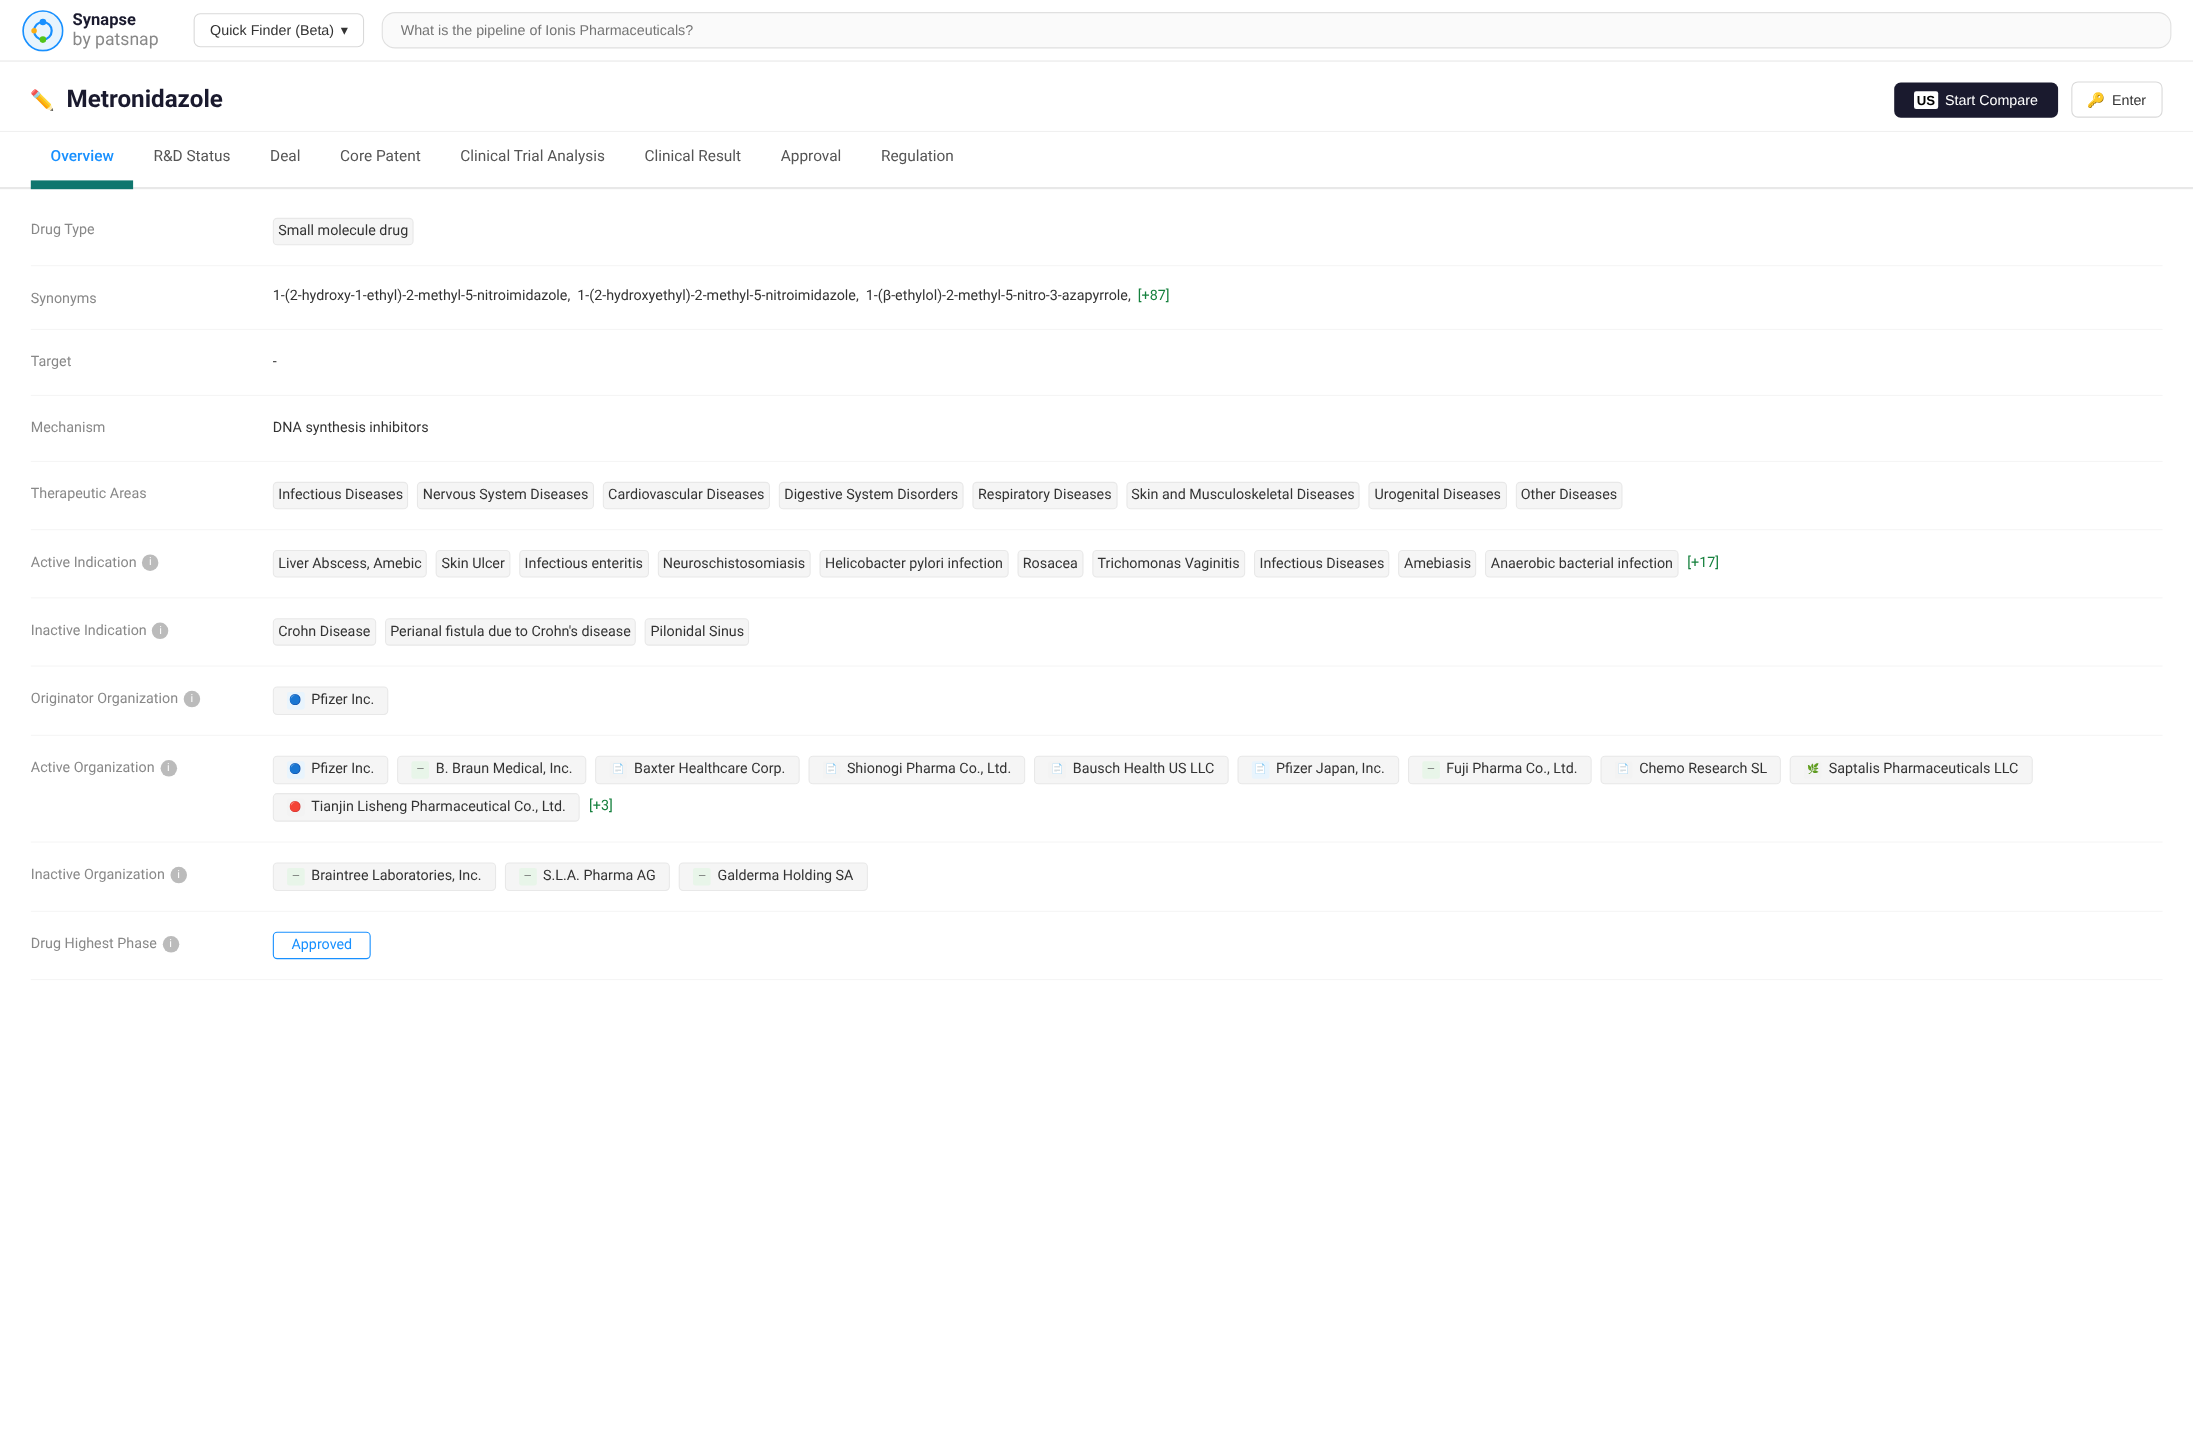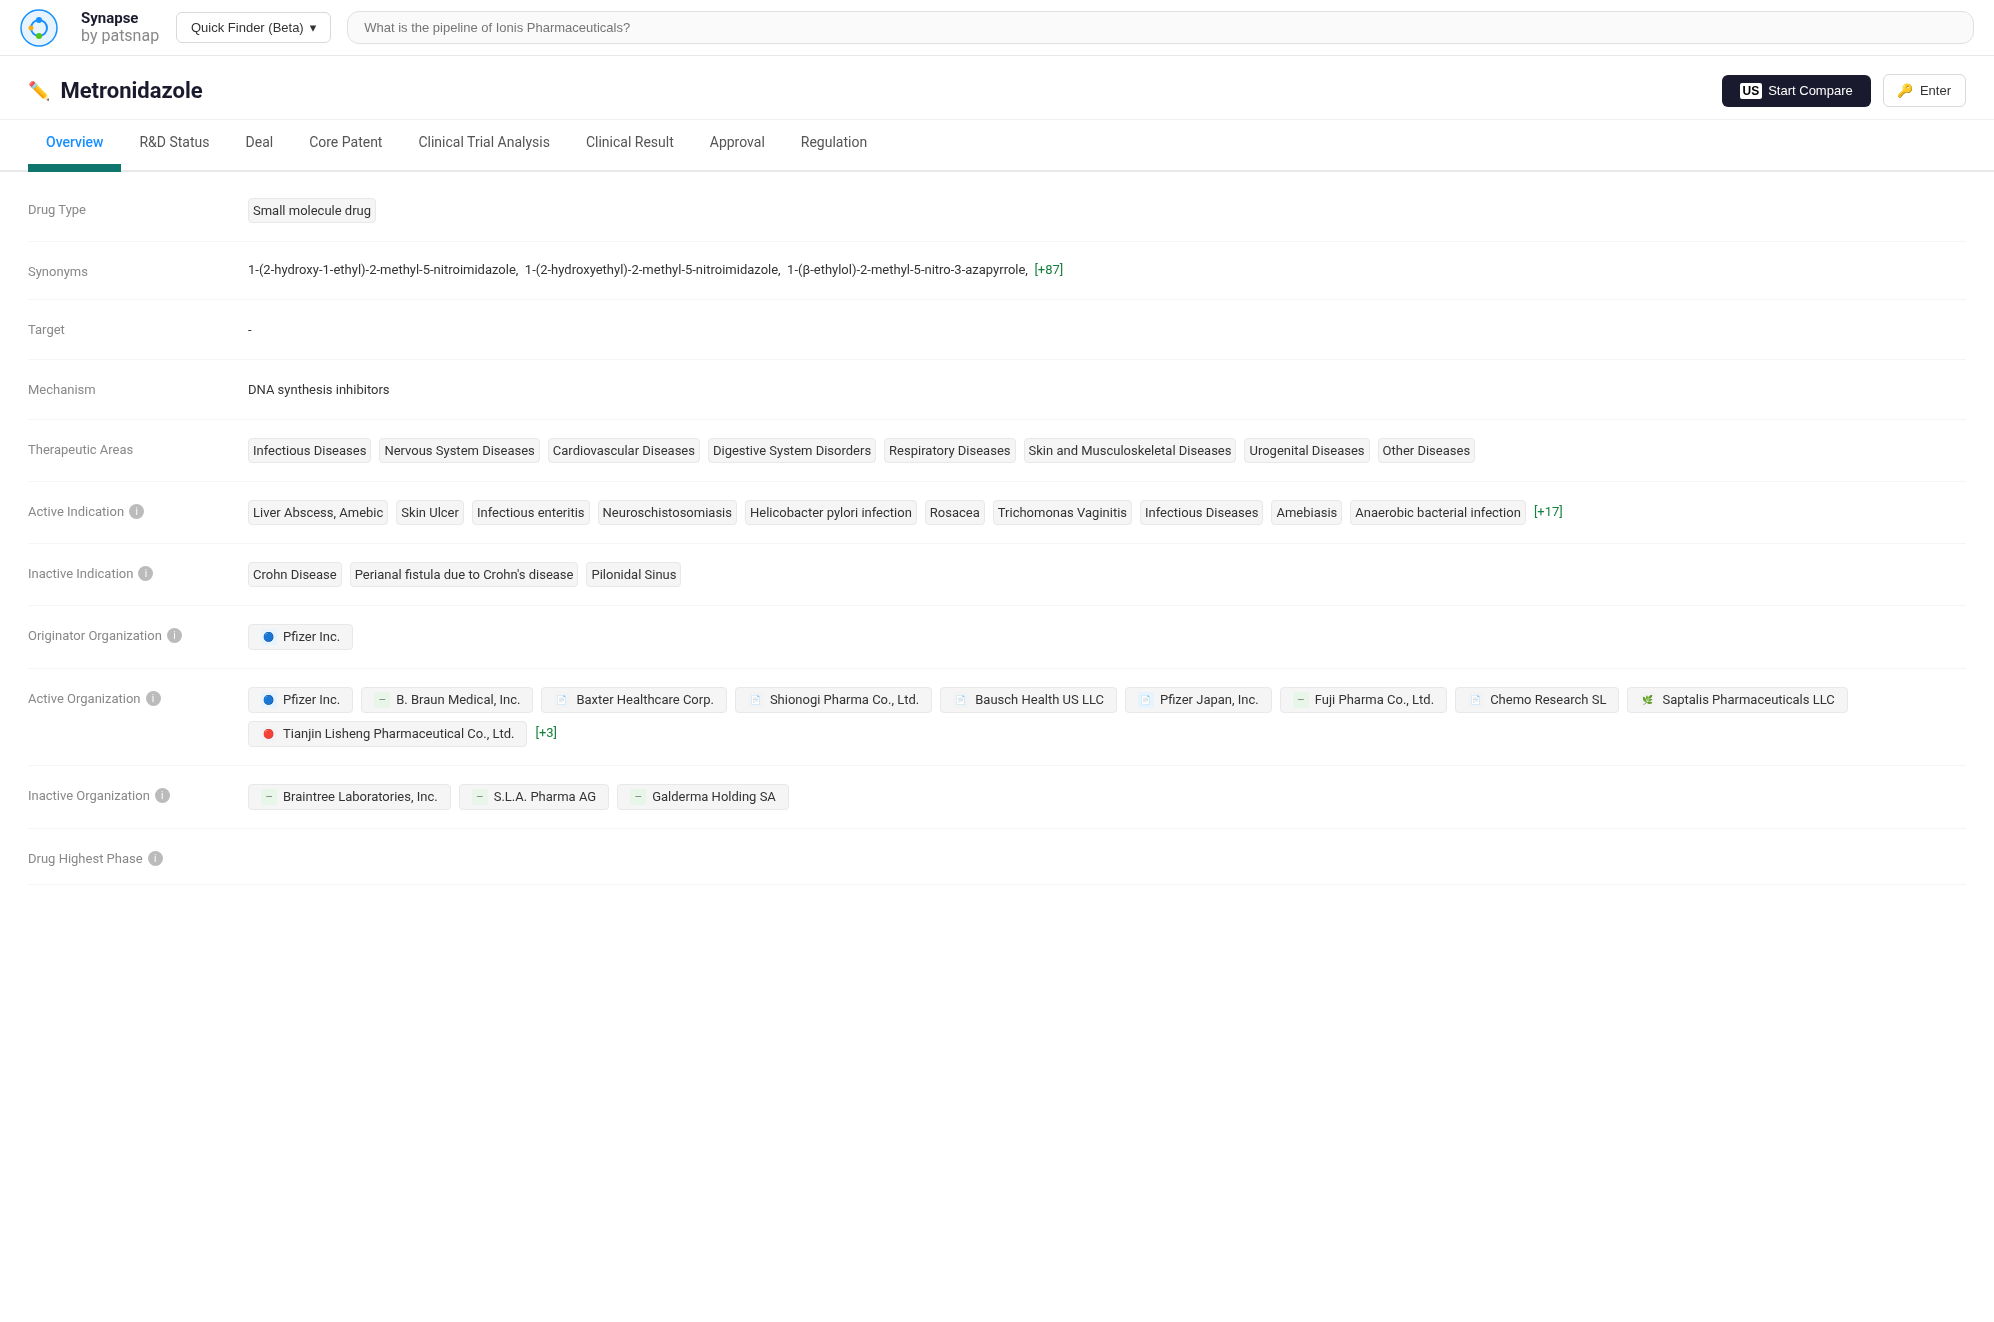--- a/index.html
+++ b/index.html
@@ -10,21 +10,21 @@
       display: flex;
       align-items: center;
       padding: 0 20px;
       height: 56px;
       border-bottom: 1px solid #e8e8e8;
       gap: 16px;
     }
     .logo-area {
       display: flex;
       align-items: center;
-      gap: 23px;
+      gap: 8px;
       min-width: 140px;
     }
     .logo-icon {
       width: 38px;
       height: 38px;
     }
     .logo-text { font-size: 15px; font-weight: 700; color: #1a1a2e; line-height: 1.1; }
     .logo-sub { font-size: 16px; color: #888; }
     .quick-finder-btn {
       display: flex;
@@ -431,15 +431,18 @@
         <span>Galderma Holding SA</span>
       </span>
     </div>
   </div>
 
   <div class="field-row">
     <div class="field-label">
       Drug Highest Phase
       <span class="info-icon">i</span>
     </div>
+    <div class="field-value">
+      <span class="approved-badge">Approved</span>
+    </div>
   </div>
 
 </div>
 
 </body></html>

